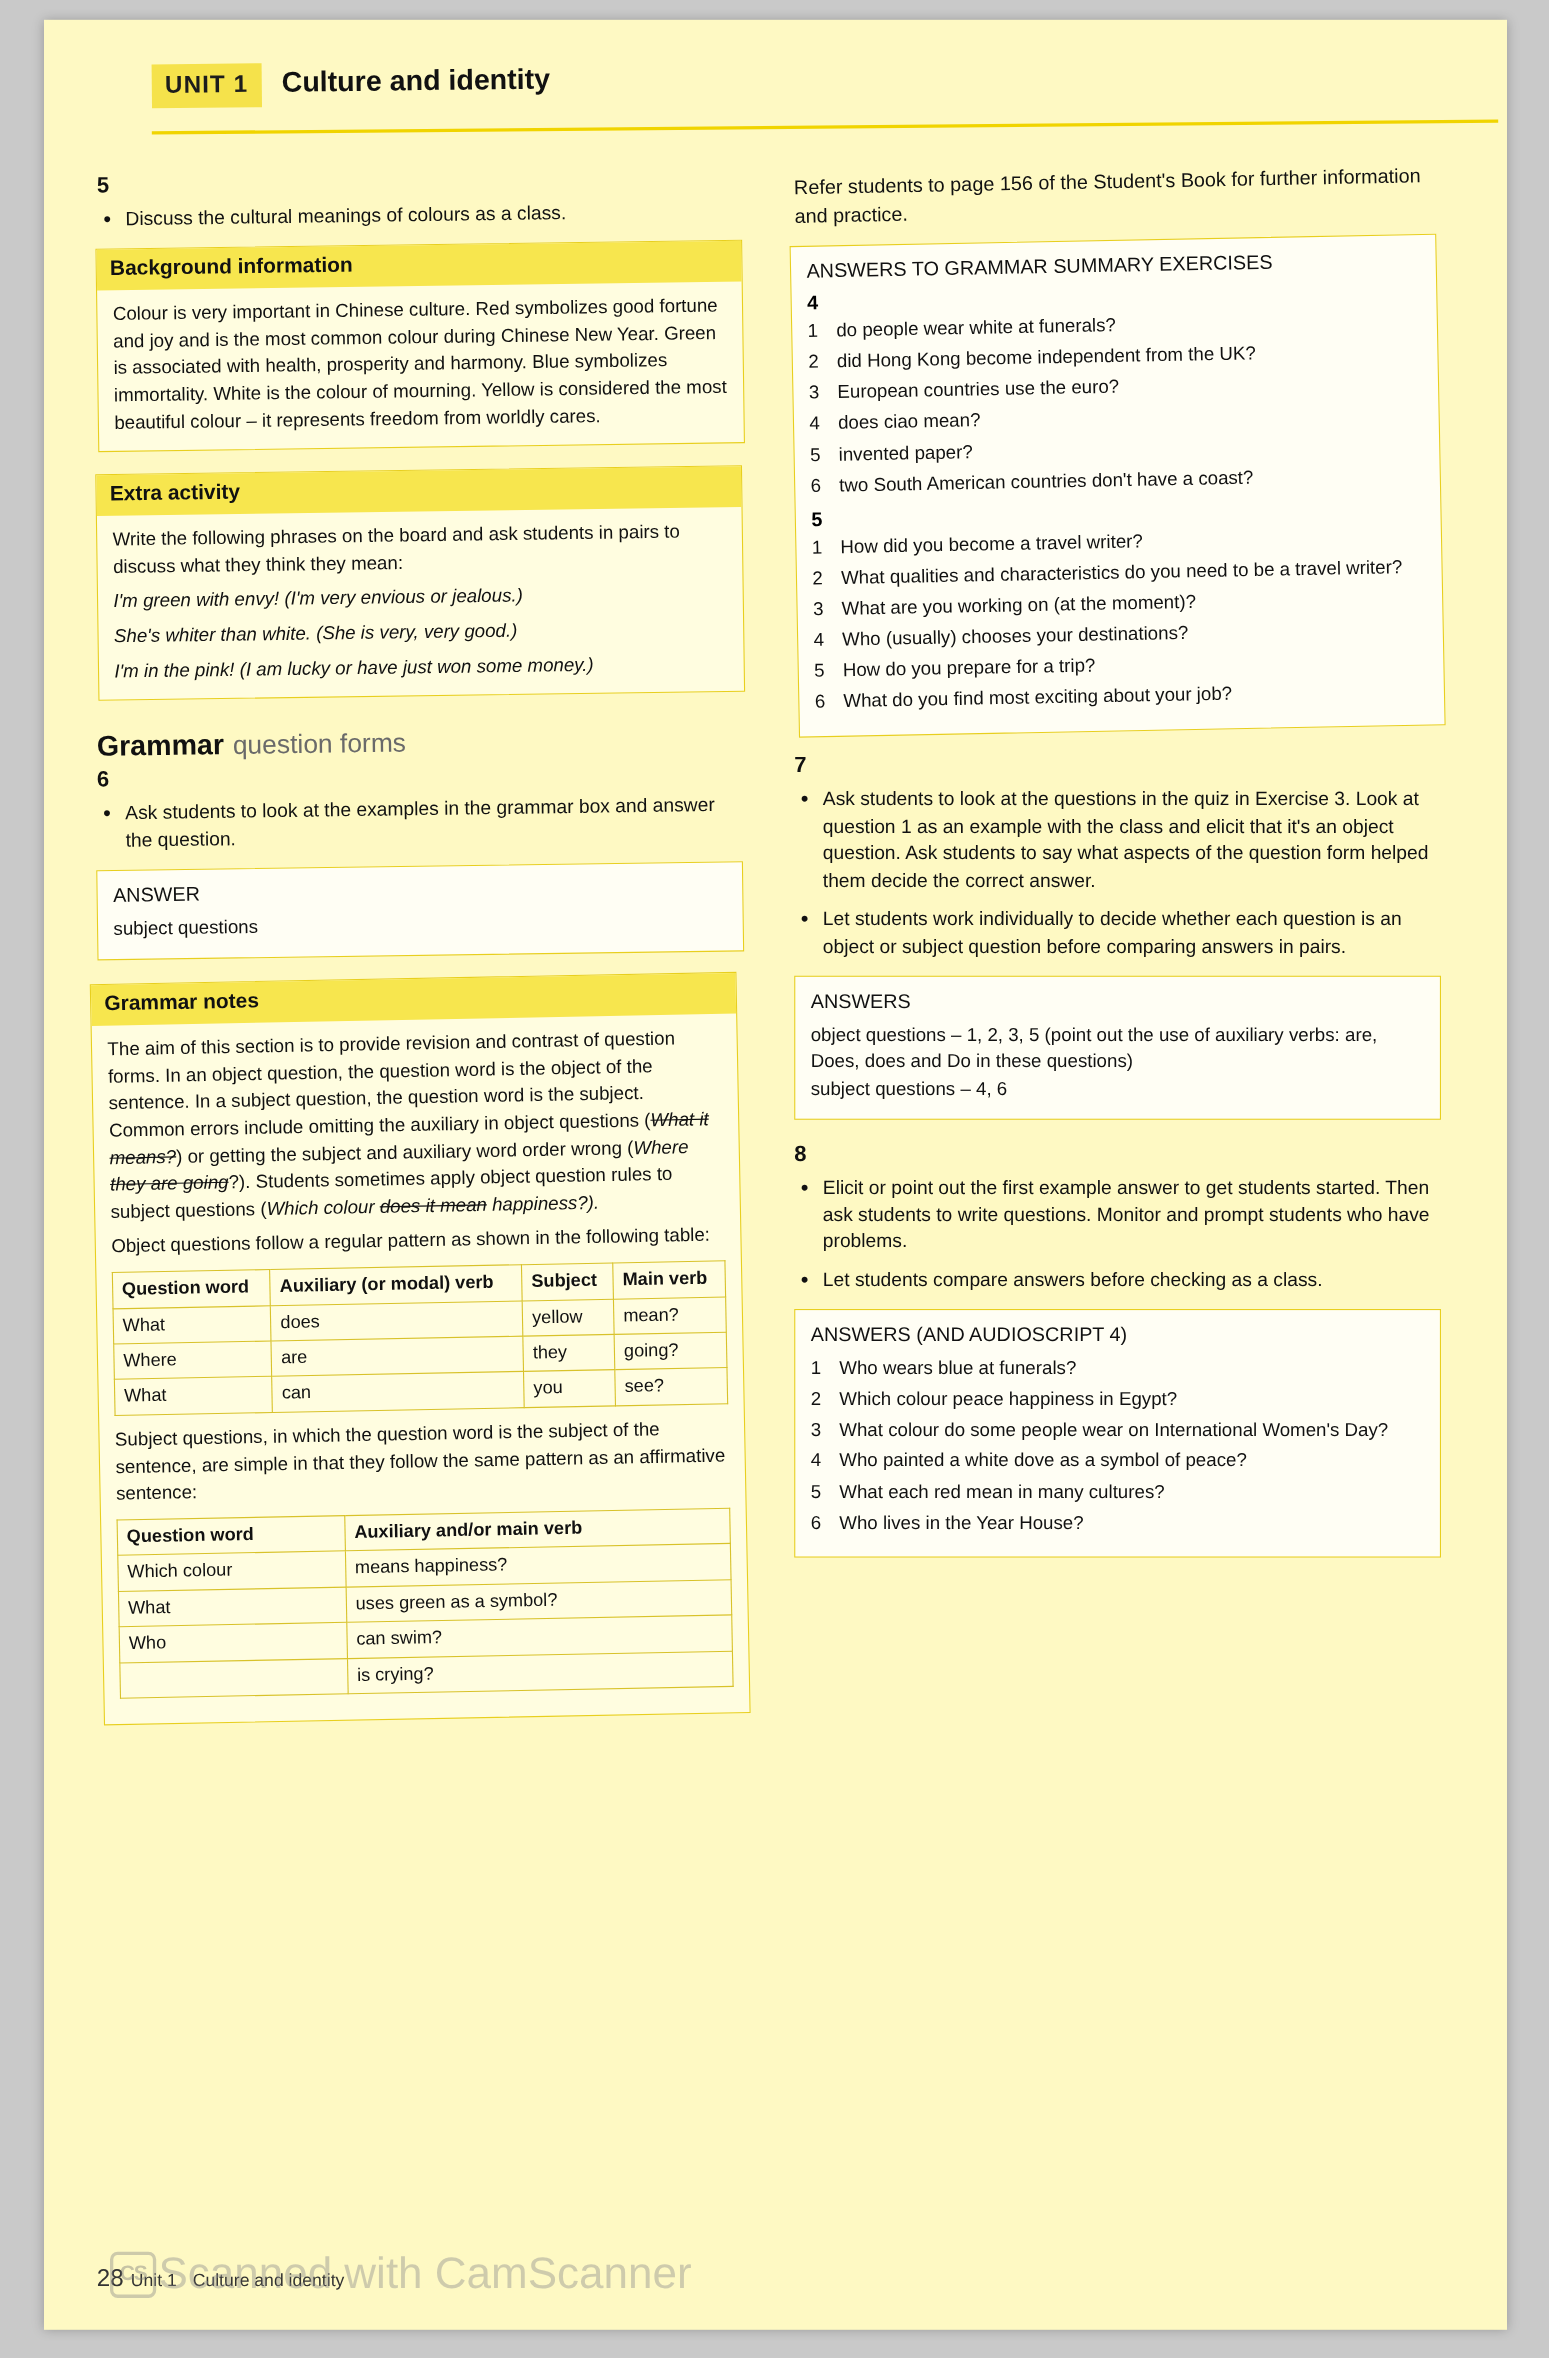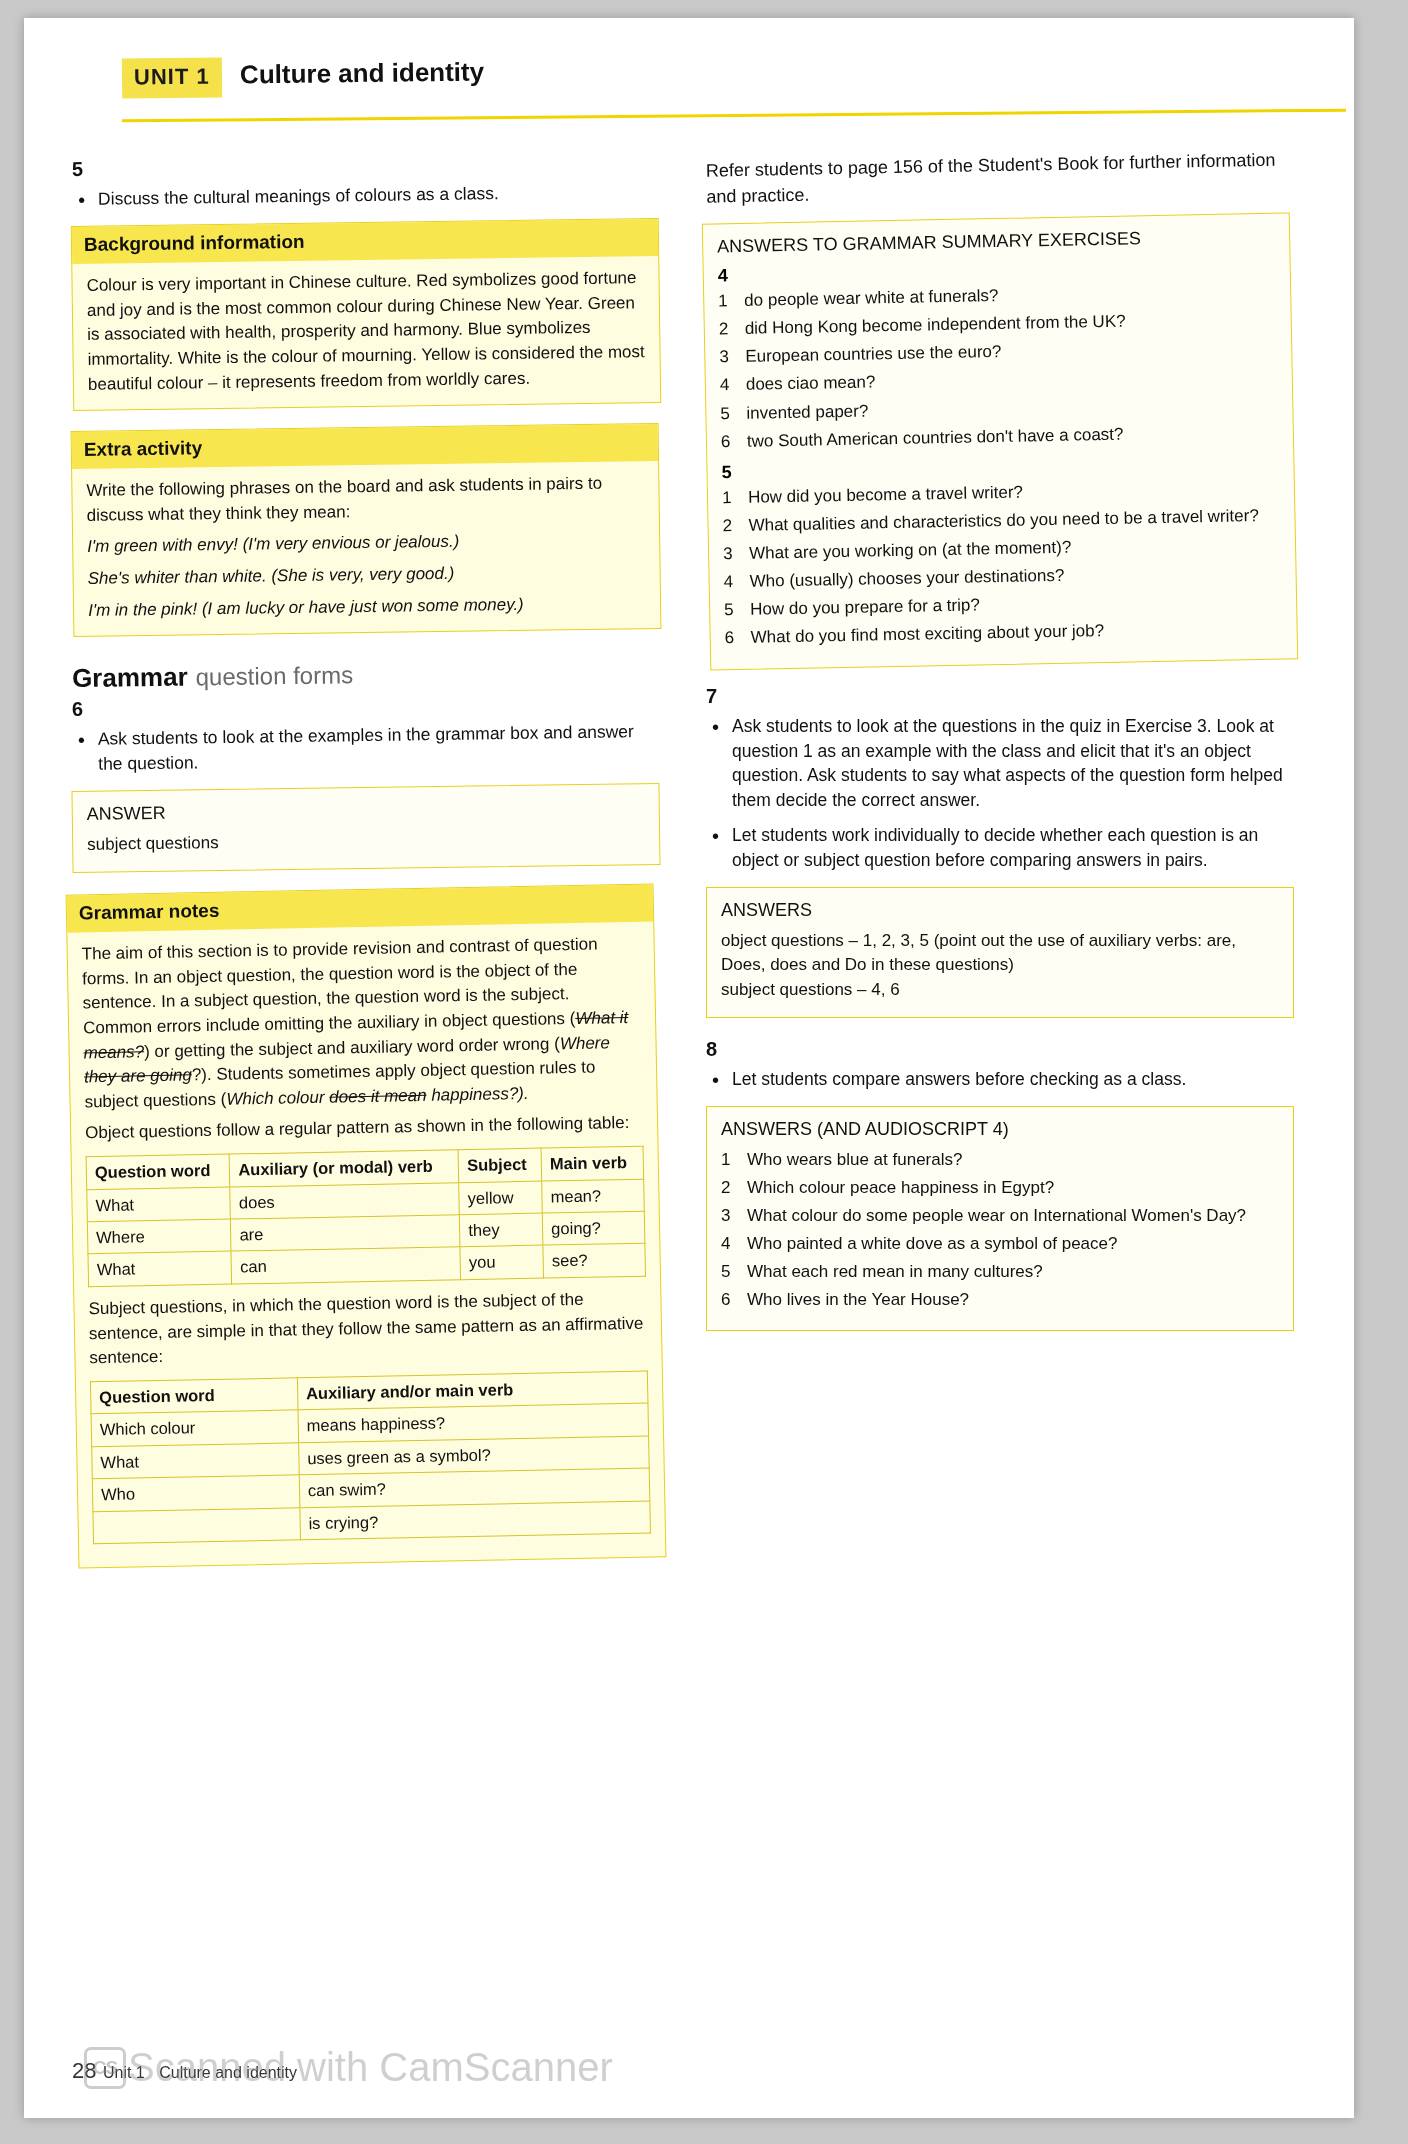--- a/index.html
+++ b/index.html
@@ -6,25 +6,25 @@
   html, body { margin: 0; padding: 0; }
   body {
     width: 1408px;
     height: 2144px;
     background: #c9c9c9;
     font-family: "Liberation Sans", sans-serif;
     overflow: hidden;
   }
   .page {
     position: absolute;
-    left: 24px;
+    left: 40px;
     top: 18px;
     width: 1330px;
     height: 2100px;
-    background: #ffffff;
+    background: #fef9c3;
     box-shadow: 0 0 10px rgba(0,0,0,0.25);
   }
   .page-inner {
     position: absolute;
     left: 0; top: 0; right: 0; bottom: 0;
     padding: 40px 48px;
   }
 
   
   .header {
@@ -383,20 +383,21 @@
         </ul>
 
         <div class="abox">
           <div class="abox-title">ANSWERS</div>
           <div class="abox-line">object questions – 1, 2, 3, 5 (point out the use of auxiliary verbs: are, Does, does and Do in these questions)</div>
           <div class="abox-line">subject questions – 4, 6</div>
         </div>
 
         <div class="numhead">8</div>
         <ul class="bullets">
+          <li>Elicit or point out the first example answer to get students started. Then ask students to write questions. Monitor and prompt students who have problems.</li>
           <li>Let students compare answers before checking as a class.</li>
         </ul>
 
         <div class="abox">
           <div class="abox-title">ANSWERS (AND AUDIOSCRIPT 4)</div>
           <ol class="nl">
             <li><span class="n">1</span><span>Who wears blue at funerals?</span></li>
             <li><span class="n">2</span><span>Which colour peace happiness in Egypt?</span></li>
             <li><span class="n">3</span><span>What colour do some people wear on International Women's Day?</span></li>
             <li><span class="n">4</span><span>Who painted a white dove as a symbol of peace?</span></li>

